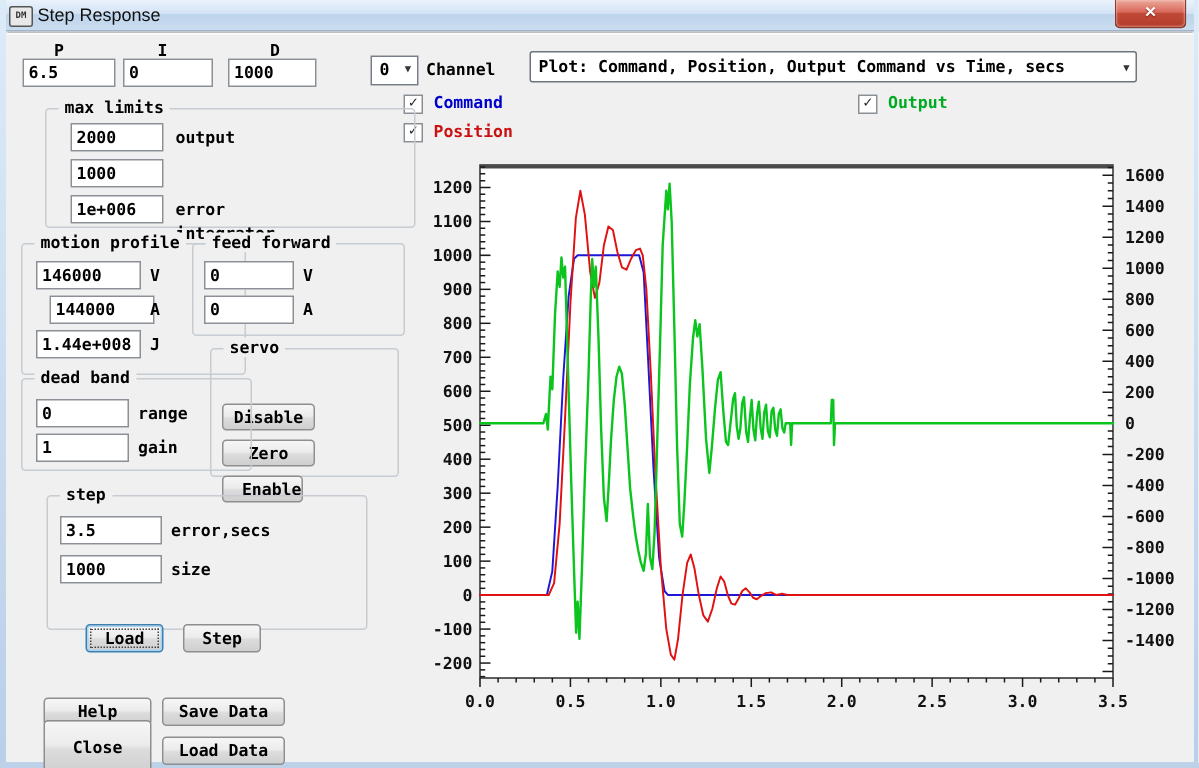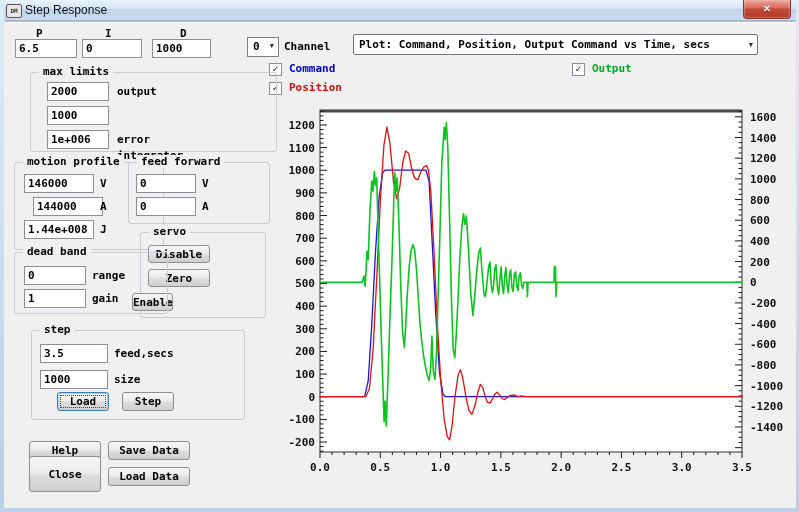--- a/index.html
+++ b/index.html
@@ -21,21 +21,21 @@
   .etch{position:absolute;left:5px;top:21px;width:790px;height:0;border-top:1px solid #bdbdbd;border-bottom:1px solid #fdfdfd;}
 
   .lbl{position:absolute;font:bold 11px "DejaVu Sans Mono",monospace;color:#000;white-space:pre;}
   .tf{position:absolute;height:15px;background:#fff;border:1px solid #8b9097;
     font:bold 11px "DejaVu Sans Mono",monospace;padding:1px 3px;color:#000;}
   .group{position:absolute;border:1px solid #c6ccd2;border-radius:3px;padding-left:40px;}
   .gtitle{position:absolute;top:-8px;left:8px;background:#f0f0f0;padding:0 4px;
     font:bold 11px "DejaVu Sans Mono",monospace;white-space:pre;}
   .btn{position:absolute;border:1px solid #8e8e8e;border-radius:3px;
     background:linear-gradient(#f6f6f6,#ececec 45%,#dcdcdc 55%,#cfcfcf);
-    font:bold 11px "DejaVu Sans Mono",monospace;color:#000;text-align:center;padding:0;}
+    font:bold 11px "DejaVu Sans Mono",monospace;color:#000;text-align:center;padding:0;margin-top:24px;}
   .btn.focused{border:1px solid #3c7fb1;box-shadow:inset 0 0 0 1px #a9d4f1;
     outline:1px dotted #444;outline-offset:-4px;}
   .cb{position:absolute;width:11px;height:11px;background:#fff;border:1px solid #8a8f96;
     font:bold 10px "DejaVu Sans Mono",monospace;line-height:10px;text-align:center;color:#222;}
   .combo{position:absolute;background:#fff;border:1px solid #777e86;
     font:bold 11px "DejaVu Sans Mono",monospace;}
   .combo .val{position:absolute;left:5px;top:2px;}
   .combo .arrow{position:absolute;right:4px;top:4px;font-size:7px;color:#333;}
   .chart-wrap{position:absolute;left:288px;top:104px;width:509px;height:376px;}
 </style>
@@ -105,35 +105,35 @@
   <input class="tf" style="left: 136px; top: 174px; width: 52px;" value="0">
   <div class="lbl" style="left:202px;top:177px;">V</div>
   <input class="tf" style="left: 136px; top: 197px; width: 52px;" value="0">
   <div class="lbl" style="left:202px;top:200px;">A</div>
 
   <div class="group" style="left:140px;top:232px;width:84px;height:84px;">
     <div class="gtitle">servo</div>
   </div>
   <button class="btn" style="left:148px;top:245px;width:62px;height:18px;">Disable</button>
   <button class="btn" style="left:148px;top:269px;width:62px;height:18px;">Zero</button>
-  <button class="btn" style="left:132px;top:293px;width:41px;height:18px;">Enable</button>
+  <button class="btn" style="left:148px;top:293px;width:54px;height:18px;text-align:right;">Enable</button>
 
   <div class="group" style="left:14px;top:252px;width:112px;height:60px;">
     <div class="gtitle">dead band</div>
   </div>
   <input class="tf" style="left: 24px; top: 266px; width: 54px;" value="0">
   <div class="lbl" style="left:92px;top:269px;">range</div>
   <input class="tf" style="left: 24px; top: 289px; width: 54px;" value="1">
   <div class="lbl" style="left:92px;top:292px;">gain</div>
 
   <div class="group" style="left:31px;top:330px;width:172px;height:88px;">
     <div class="gtitle">step</div>
   </div>
   <input class="tf" style="left: 40px; top: 344px; width: 60px;" value="3.5">
-  <div class="lbl" style="left:114px;top:347px;">feed,secs</div>
+  <div class="lbl" style="left:114px;top:347px;">error,secs</div>
   <input class="tf" style="left: 40px; top: 370px; width: 60px;" value="1000">
   <div class="lbl" style="left:114px;top:373px;">size</div>
   <button class="btn focused" style="left:57px;top:392px;width:52px;height:19px;">Load</button>
   <button class="btn" style="left:122px;top:392px;width:52px;height:19px;">Step</button>
 
   <button class="btn" style="left:29px;top:441px;width:72px;height:19px;">Help</button>
   <button class="btn" style="left:108px;top:441px;width:82px;height:19px;">Save Data</button>
   <button class="btn" style="left:29px;top:456px;width:72px;height:36px;">Close</button>
   <button class="btn" style="left:108px;top:467px;width:82px;height:19px;">Load Data</button>
 

